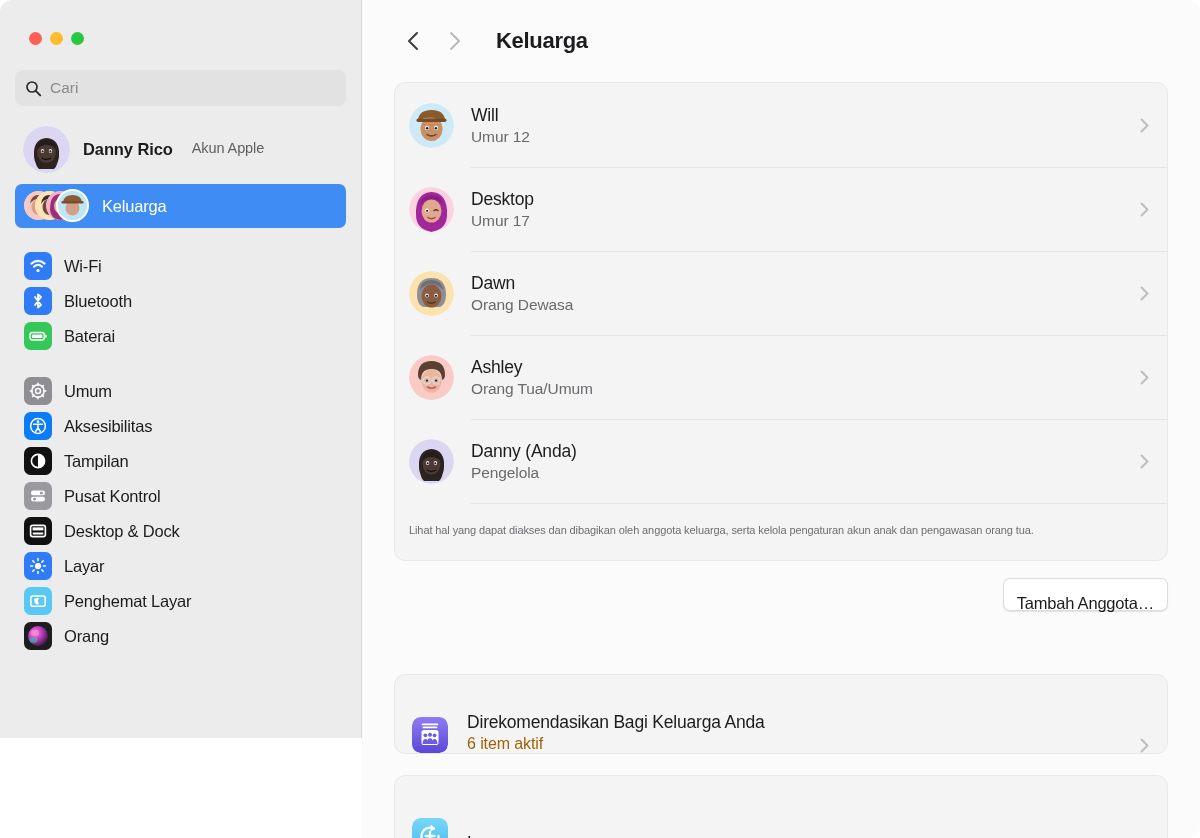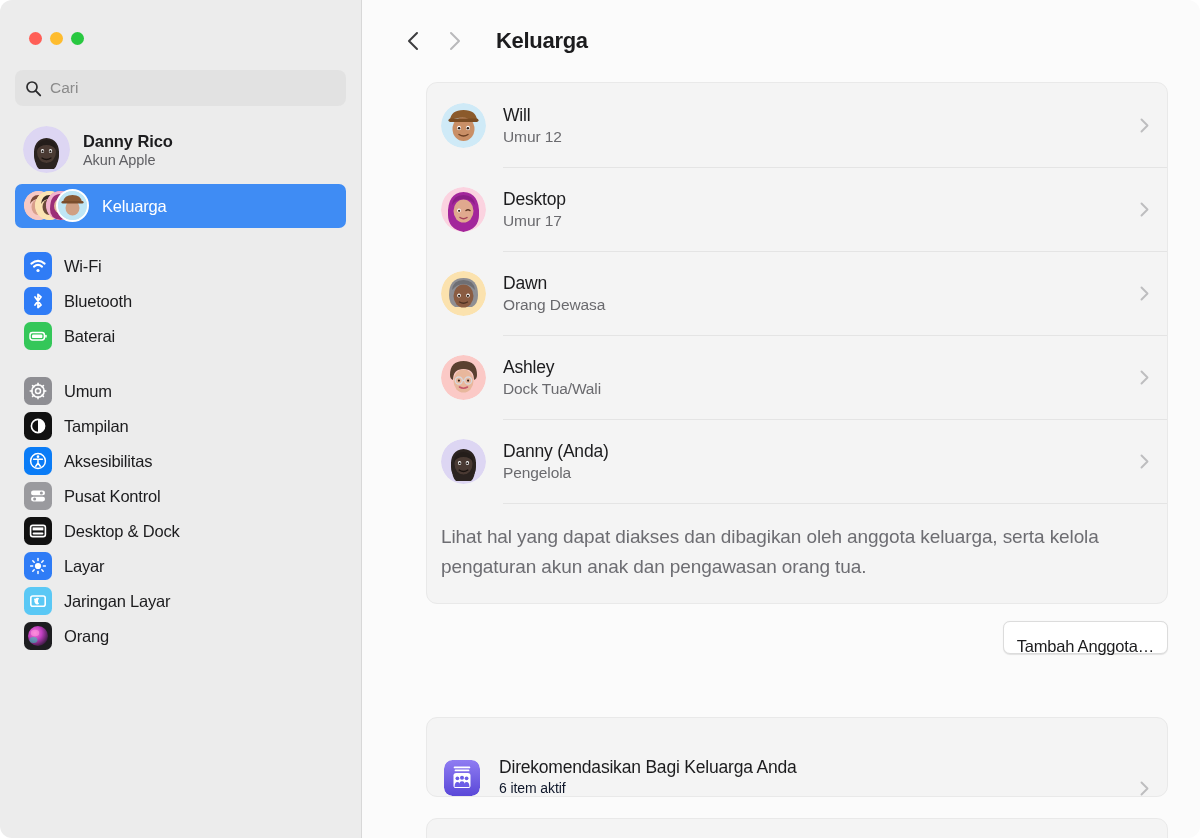--- a/index.html
+++ b/index.html
@@ -15,21 +15,21 @@
     display: flex;
     background: #ffffff;
     border-radius: 12px;
     overflow: hidden;
     position: relative;
   }
 
   
   .sidebar {
     width: 362px;
-    height: 838px;
+    height: 738px;
     background: #ececec;
     border-right: 1px solid #d8d8d8;
     display: flex;
     flex-direction: column;
     flex: 0 0 362px;
     position: relative;
   }
   .traffic-lights {
     display: flex;
     gap: 8px;
@@ -72,21 +72,21 @@
     padding: 12px 8px 11px 8px;
     border-radius: 7px;
     margin-top: 8px;
   }
   .account-avatar {
     width: 47px; height: 47px; border-radius: 50%;
     flex: 0 0 47px;
     overflow: hidden;
     position: relative;
   }
-  .account-text { display: flex; flex-direction: column; gap: 1px; }
+  .account-text { display: flex; gap: 19px; }
   .account-name { font-size: 16.5px; font-weight: bold; color: #1c1c1e; letter-spacing: -0.1px; }
   .account-sub { font-size: 14.5px; color: #5f5f63; letter-spacing: -0.1px; }
 
   .nav-item {
     display: flex;
     align-items: center;
     gap: 12px;
     height: 34px;
     padding: 0 9px;
     border-radius: 7px;
@@ -160,21 +160,20 @@
     flex: 1;
     padding: 0 32px;
     overflow: hidden;
   }
 
   .card {
     background: #f4f4f4;
     border: 1px solid #e9e9e9;
     border-radius: 11px;
     overflow: hidden;
-    margin-left: 32px;
   }
 
   .member-row {
     display: flex;
     align-items: center;
     padding: 0 18px 0 14px;
     height: 84px;
     position: relative;
   }
   .member-row + .member-row::before,
@@ -195,21 +194,21 @@
   .member-text { display: flex; flex-direction: column; gap: 2px; flex: 1; }
   .member-name { font-size: 17.5px; color: #1c1c1e; letter-spacing: -0.2px; }
   .member-role { font-size: 15.5px; color: #6a6a6e; letter-spacing: -0.1px; }
   .row-chevron { width: 12px; flex: 0 0 12px; display: flex; justify-content: flex-end; }
 
   .desc-block {
     padding: 19px 22px 21px 14px;
     position: relative;
   }
   .desc-text {
-    font-size: 19px;
+    font-size: 11px;
     line-height: 1.58;
     color: #6d6d72;
     letter-spacing: -0.1px;
     max-width: 680px;
   }
 
   .button-row {
     display: flex;
     justify-content: flex-end;
     padding-top: 17px;
@@ -240,21 +239,21 @@
   .feature-icon {
     width: 36px; height: 36px;
     flex: 0 0 36px;
     border-radius: 8.5px;
     margin-right: 19px;
     overflow: hidden;
     position: relative;
   }
   .feature-text { display: flex; flex-direction: column; gap: 2px; flex: 1; }
   .feature-title { font-size: 17.5px; color: #1c1c1e; letter-spacing: -0.2px; }
-  .feature-sub { font-size: 14px; color: #0f172a; letter-spacing: -0.1px; }
+  .feature-sub { font-size: 16px; color: #a16207; letter-spacing: -0.1px; }
 
   .card-gap { height: 21px; }
   svg { display: block; }
 </style>
 </head>
 <body>
 
 <div class="window">
 
   <aside class="sidebar">
@@ -387,38 +386,38 @@
                 <line x1="14.1" y1="14.1" x2="15.5" y2="15.5"></line>
               <line x1="15.5" y1="4.5" x2="14.1" y2="5.9"></line>
                 <line x1="5.9" y1="14.1" x2="4.5" y2="15.5"></line>
             </g>
           </svg>
         </span>
         <span class="nav-label">Umum</span>
       </div>
 
       <div class="nav-item">
-        <span class="nav-icon" style="background:#111111;">
-          <svg width="20" height="20" viewBox="0 0 20 20">
-            <circle cx="10" cy="10" r="6.6" fill="none" stroke="#fff" stroke-width="1.6"></circle>
-            <path d="M10 3.4 A6.6 6.6 0 0 1 10 16.6 Z" fill="#fff"></path>
-          </svg>
-        </span>
-        <span class="nav-label">Tampilan</span>
-      </div>
-
-      <div class="nav-item">
         <span class="nav-icon" style="background:#0a7cf6;">
           <svg width="20" height="20" viewBox="0 0 20 20">
             <circle cx="10" cy="10" r="7.4" fill="none" stroke="#fff" stroke-width="1.5"></circle>
             <circle cx="10" cy="5.7" r="1.35" fill="#fff"></circle>
             <path d="M5.6 8.2 H14.4 M10 8.2 V12 M10 12 L7.7 15.2 M10 12 L12.3 15.2" stroke="#fff" stroke-width="1.5" fill="none" stroke-linecap="round"></path>
           </svg>
         </span>
         <span class="nav-label">Aksesibilitas</span>
+      </div>
+
+      <div class="nav-item">
+        <span class="nav-icon" style="background:#111111;">
+          <svg width="20" height="20" viewBox="0 0 20 20">
+            <circle cx="10" cy="10" r="6.6" fill="none" stroke="#fff" stroke-width="1.6"></circle>
+            <path d="M10 3.4 A6.6 6.6 0 0 1 10 16.6 Z" fill="#fff"></path>
+          </svg>
+        </span>
+        <span class="nav-label">Tampilan</span>
       </div>
 
       <div class="nav-item">
         <span class="nav-icon" style="background:#9a9a9e;">
           <svg width="22" height="20" viewBox="0 0 22 20">
             <rect x="4" y="4.6" width="14" height="4.6" rx="2.3" fill="#fff"></rect>
             <circle cx="14.4" cy="6.9" r="1.5" fill="#9a9a9e"></circle>
             <rect x="4" y="10.8" width="14" height="4.6" rx="2.3" fill="#fff"></rect>
             <circle cx="7.6" cy="13.1" r="1.5" fill="#9a9a9e"></circle>
           </svg>
@@ -457,21 +456,21 @@
       </div>
 
       <div class="nav-item">
         <span class="nav-icon" style="background:#5ac8f5;">
           <svg width="22" height="20" viewBox="0 0 22 20">
             <rect x="3.8" y="5" width="14.4" height="10.2" rx="2" fill="none" stroke="#fff" stroke-width="1.6"></rect>
             <path d="M12.2 7.4 A3.2 3.2 0 1 0 12.2 12.8 A3.9 3.9 0 0 1 12.2 7.4Z" fill="#fff"></path>
             <circle cx="7.7" cy="8.2" r="0.75" fill="#fff"></circle>
           </svg>
         </span>
-        <span class="nav-label">Jaringan Layar</span>
+        <span class="nav-label">Penghemat Layar</span>
       </div>
 
       <div class="nav-item">
         <span class="nav-icon" style="background:#1d1d20;">
           <svg width="28" height="28" viewBox="0 0 28 28">
             <defs>
               <radialGradient id="siriA" cx="35%" cy="35%" r="75%">
                 <stop offset="0%" stop-color="#ff7ad9"></stop>
                 <stop offset="45%" stop-color="#c03fc0"></stop>
                 <stop offset="100%" stop-color="#2b1533"></stop>
@@ -597,21 +596,21 @@
               <circle cx="17.8" cy="25.5" r="3.5" fill="none" stroke="#d8d8dc" stroke-width="1.3"></circle>
               <circle cx="27.2" cy="25.5" r="3.5" fill="none" stroke="#d8d8dc" stroke-width="1.3"></circle>
               <line x1="21.3" y1="25.3" x2="23.7" y2="25.3" stroke="#d8d8dc" stroke-width="1.3"></line>
               <circle cx="17.9" cy="25.6" r="1.1" fill="#2e1e14"></circle>
               <circle cx="27.1" cy="25.6" r="1.1" fill="#2e1e14"></circle>
               <path d="M18.5 32 Q22.5 34.5 26.5 32" stroke="#c4566a" stroke-width="1.6" fill="none" stroke-linecap="round"></path>
             </svg>
           </span>
           <span class="member-text">
             <span class="member-name">Ashley</span>
-            <span class="member-role">Dock Tua/Wali</span>
+            <span class="member-role">Orang Tua/Umum</span>
           </span>
           <span class="row-chevron">
             <svg width="9" height="15" viewBox="0 0 9 15">
                 <polyline points="1.5,1.5 7.5,7.5 1.5,13.5" fill="none" stroke="#bdbdbf" stroke-width="1.9" stroke-linecap="round" stroke-linejoin="round"></polyline>
               </svg>
           </span>
         </div>
 
         <div class="member-row">
           <span class="member-avatar">

